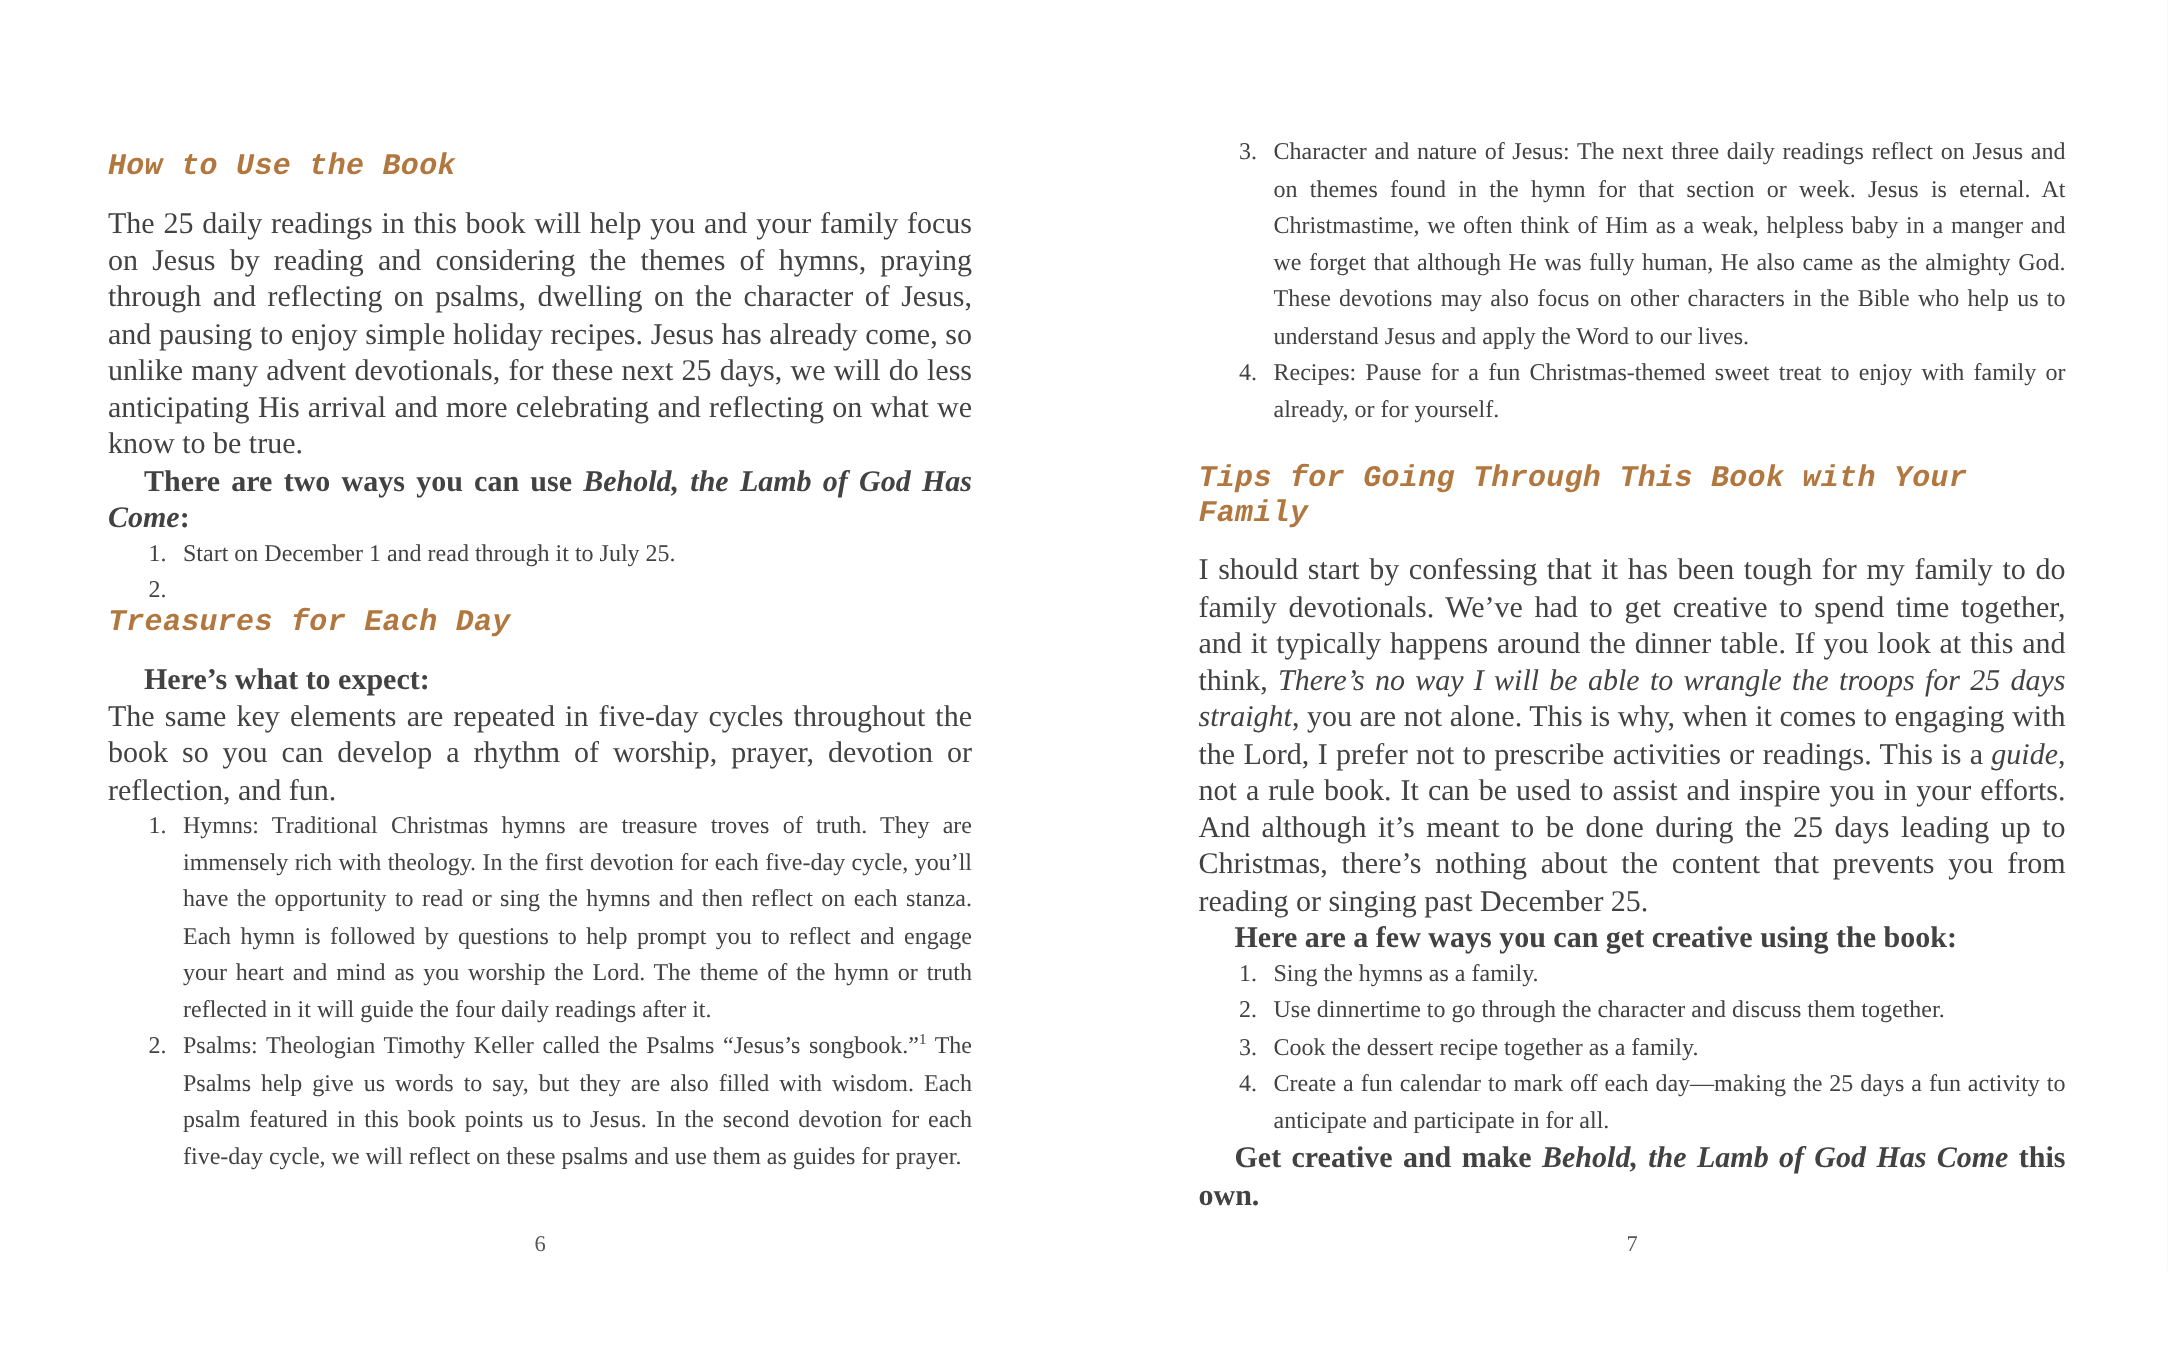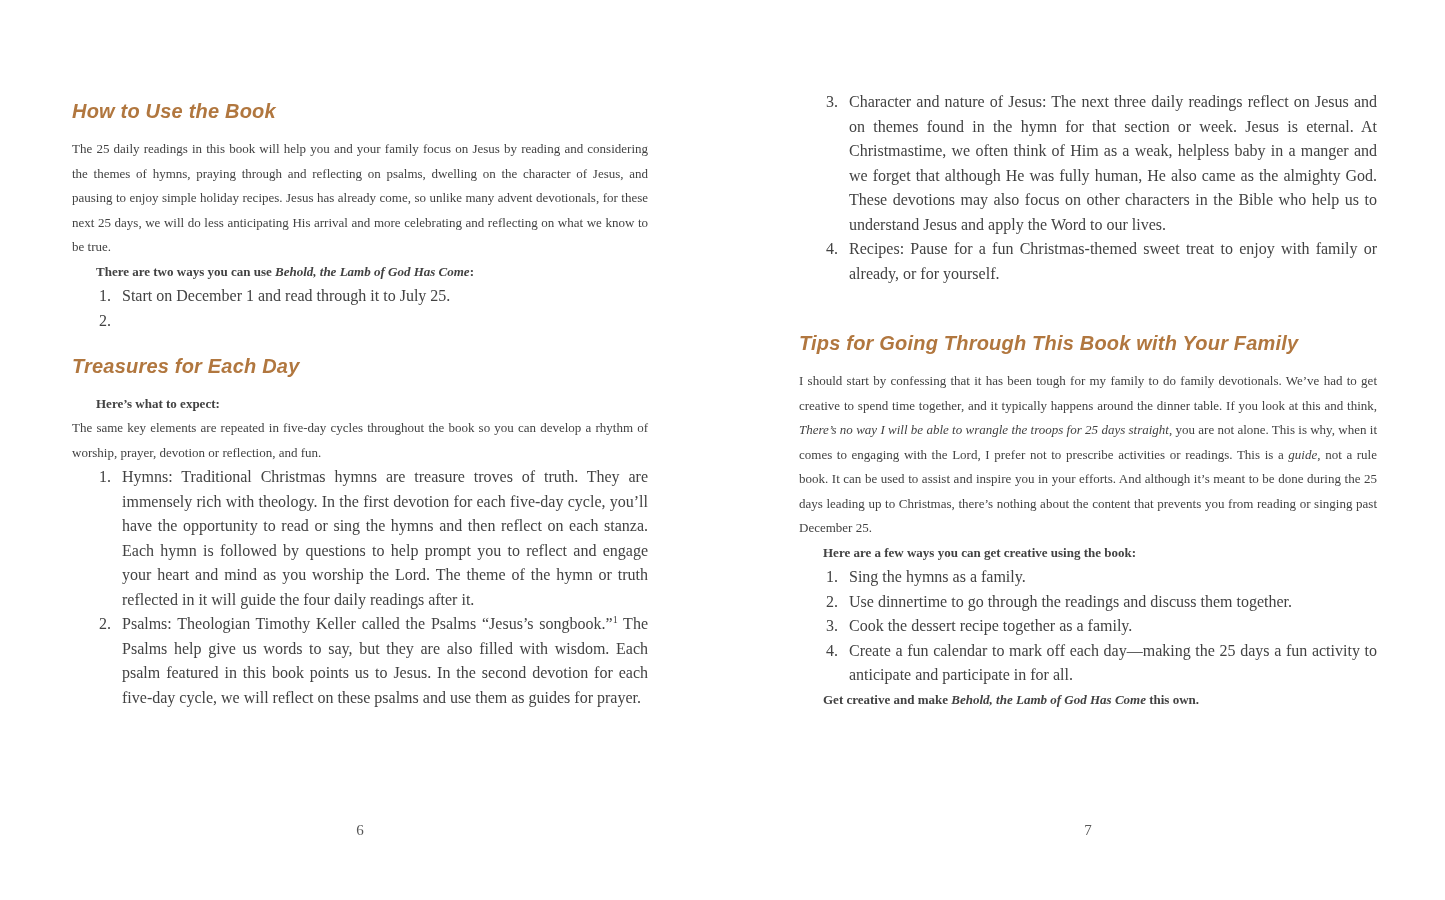--- a/index.html
+++ b/index.html
@@ -21,32 +21,32 @@
   }
   .page {
     position: absolute;
     top: 0;
     height: 900px;
   }
   .page-left  { left: 72px;  width: 576px; padding-top: 100px; }
   .page-right { left: 799px; width: 578px; padding-top: 90px; }
 
   .section-heading {
-    font-family: Liberation Sans, sans-serif;
+    font-family: Liberation Mono, monospace;
     font-size: 20px;
     font-weight: bold;
     font-style: italic;
     color: var(--accent);
     margin: 0 0 14px 0;
     letter-spacing: 0.2px;
   }
-  .section-heading.spaced { margin-top: 46px; }
+  .section-heading.spaced { margin-top: 22px; }
 
   p.body {
-    font-size: 13px;
+    font-size: 20px;
     line-height: 24.5px;
     text-align: justify;
     margin: 0;
   }
   p.indent { text-indent: 24px; font-weight: bold; }
 
   .list-item {
     position: relative;
     padding-left: 50px;
     font-size: 16px;
@@ -131,21 +131,21 @@
     <p class="body"><span>I should start by confessing that it has been tough for my family to do family devotionals. We’ve had to get creative to spend time together, and it typically happens around the dinner table. If you look at this and think, </span><span class="book-title">There’s no way I will be able to wrangle the troops for 25 days straight</span><span>, you are not alone. This is why, when it comes to engaging with the Lord, I prefer not to prescribe activities or readings. This is a </span><span class="book-title">guide</span><span>, not a rule book. It can be used to assist and inspire you in your efforts. And although it’s meant to be done during the 25 days leading up to Christmas, there’s nothing about the content that prevents you from reading or singing past December 25.</span></p>
 
     <p class="body indent">Here are a few ways you can get creative using the book:</p>
 
     <div class="list-item">
       <span class="num">1.</span>
       <span>Sing the hymns as a family.</span>
     </div>
     <div class="list-item">
       <span class="num">2.</span>
-      <span>Use dinnertime to go through the readings and discuss them together.</span>
+      <span>Use dinnertime to go through the character and discuss them together.</span>
     </div>
     <div class="list-item">
       <span class="num">3.</span>
       <span>Cook the dessert recipe together as a family.</span>
     </div>
     <div class="list-item">
       <span class="num">4.</span>
       <span>Create a fun calendar to mark off each day—making the 25 days a fun activity to anticipate and participate in for all.</span>
     </div>
 

